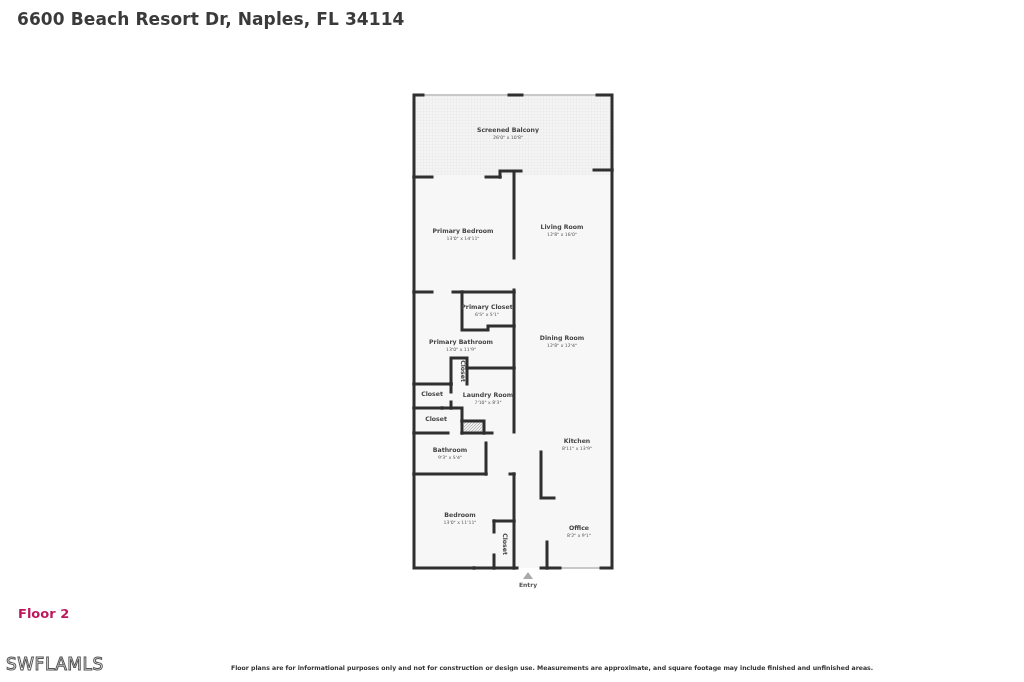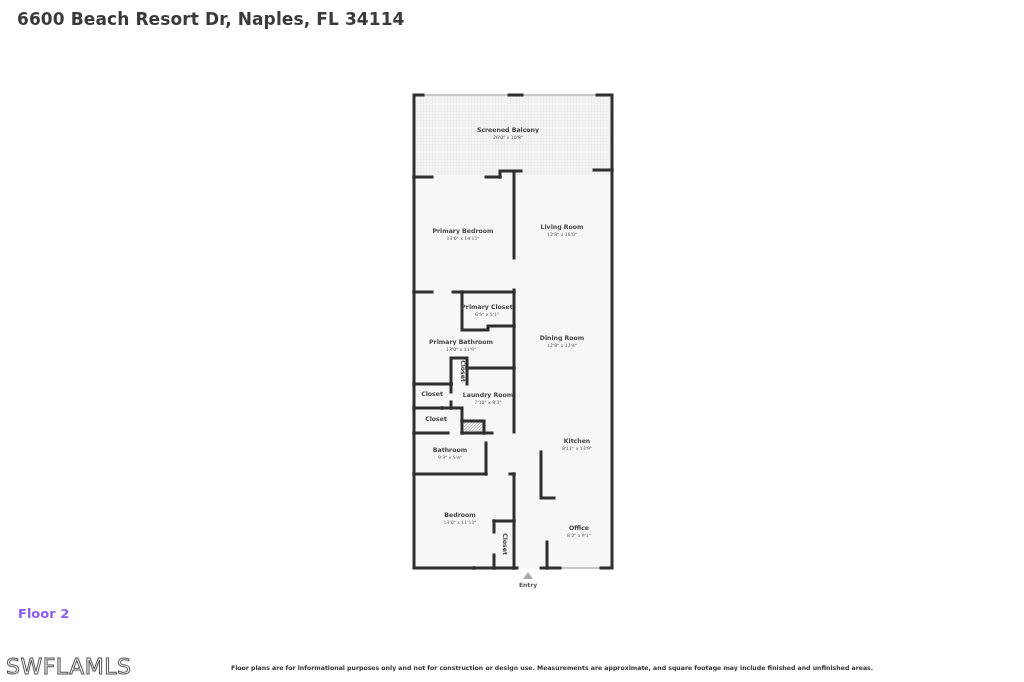--- a/index.html
+++ b/index.html
@@ -5,24 +5,24 @@
     html, body { margin: 0; padding: 0; }
     body {
       width: 1024px; height: 682px; background: #ffffff; position: relative; overflow: hidden;
       font-family: "DejaVu Sans", "Liberation Sans", sans-serif;
     }
     .address {
       position: absolute; left: 17px; top: 9px; font-size: 17px; font-weight: bold; color: #3a3a3a;
       letter-spacing: 0.1px;
     }
     .floor-label {
-      position: absolute; left: 18px; top: 606px; font-size: 13px; font-weight: bold; color: #8b5cf6;
+      position: absolute; left: 18px; top: 606px; font-size: 13px; font-weight: bold; color: #be185d;
     }
     .logo {
-      position: absolute; left: 6px; top: 654px; font-size: 22px; color: #ffffff;
+      position: absolute; left: 6px; top: 654px; font-size: 17px; color: #ffffff;
       font-family: "DejaVu Sans", sans-serif; letter-spacing: 0.5px;
       -webkit-text-stroke: 1px #555; 
     }
     .disclaimer {
       position: absolute; left: 231px; top: 664px; font-size: 6.2px; font-weight: bold; color: #333;
       white-space: nowrap;
     }
     svg.plan { position: absolute; left: 0; top: 0; }
     .room-name { font-size: 6.2px; font-weight: bold; fill: #444; font-family: "DejaVu Sans", sans-serif; }
     .room-dim { font-size: 4.6px; fill: #555; font-family: "DejaVu Sans", sans-serif; }

